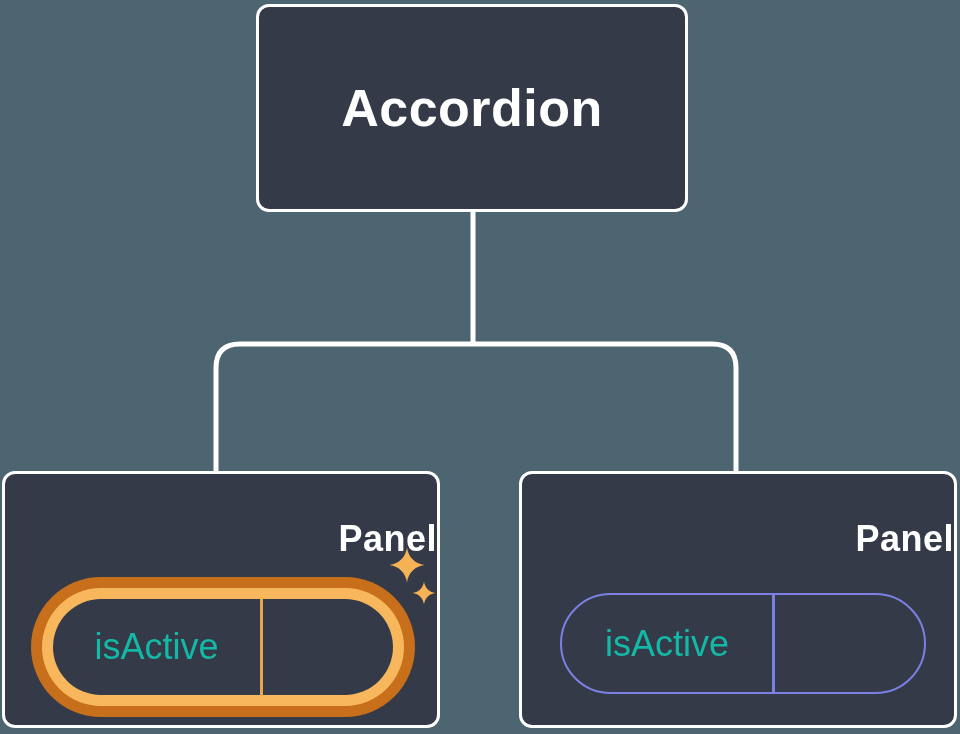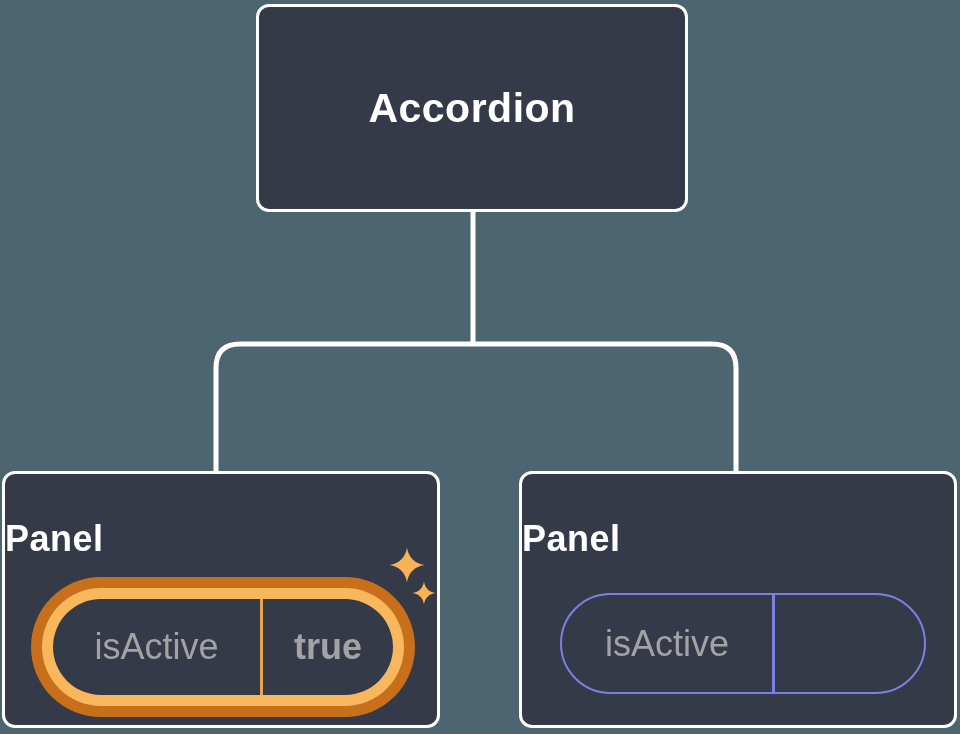--- a/index.html
+++ b/index.html
@@ -25,35 +25,35 @@
   }
   .node-accordion {
     left: 256px; top: 4px;
     width: 432px; height: 208px;
     display: flex;
     align-items: center;
     justify-content: center;
   }
   .node-title {
     color: #FFFFFF;
-    font-size: 41px;
+    font-size: 52px;
     font-weight: 700;
     letter-spacing: 0.5px;
   }
   .node-panel {
     top: 471px;
     width: 438px; height: 257px;
   }
   .panel-left  { left: 2px; }
   .panel-right { left: 519px; }
   .panel-title {
     position: absolute;
     left: 0; top: 44px;
     width: 100%;
-    text-align: left;
+    text-align: right;
     color: #FFFFFF;
     font-size: 36px;
     font-weight: 700;
     letter-spacing: 0.5px;
   }
   
   .pill-gold-outer {
     position: absolute;
     left: 26px; top: 103px;
     width: 384px; height: 140px;
@@ -74,21 +74,21 @@
     background: #343A48;
     border-radius: 999px;
     display: flex;
     overflow: hidden;
     box-sizing: border-box;
   }
   .pill-cell {
     display: flex;
     align-items: center;
     justify-content: center;
-    color: #a3a3a3;
+    color: #14b8a6;
     font-size: 36px;
   }
   .cell-fixed-gold { width: 207px; }
   .cell-rest { flex: 1; }
   .divider-gold {
     width: 3px;
     background: #E8A452;
   }
   .value-bold { font-weight: 700; }
   
@@ -129,21 +129,20 @@
   </div>
 
   <div class="node node-panel panel-left">
     <div class="panel-title">Panel</div>
 
     <div class="pill-gold-outer">
       <div class="pill-gold-mid">
         <div class="pill-inner">
           <div class="pill-cell cell-fixed-gold">isActive</div>
           <div class="divider-gold"></div>
-          <div class="pill-cell cell-rest value-bold">true</div>
         </div>
       </div>
     </div>
 
     <svg class="sparkles" viewBox="0 0 47 58">
       <g fill="#F6B356">
         <path transform="translate(0.5 0.5) scale(1.458)" d="M12 0C12.9 6.6 17.4 11.1 24 12C17.4 12.9 12.9 17.4 12 24C11.1 17.4 6.6 12.9 0 12C6.6 11.1 11.1 6.6 12 0Z"></path>
         <path transform="translate(23.5 34.5) scale(0.958)" d="M12 0C12.9 6.6 17.4 11.1 24 12C17.4 12.9 12.9 17.4 12 24C11.1 17.4 6.6 12.9 0 12C6.6 11.1 11.1 6.6 12 0Z"></path>
       </g>
     </svg>

